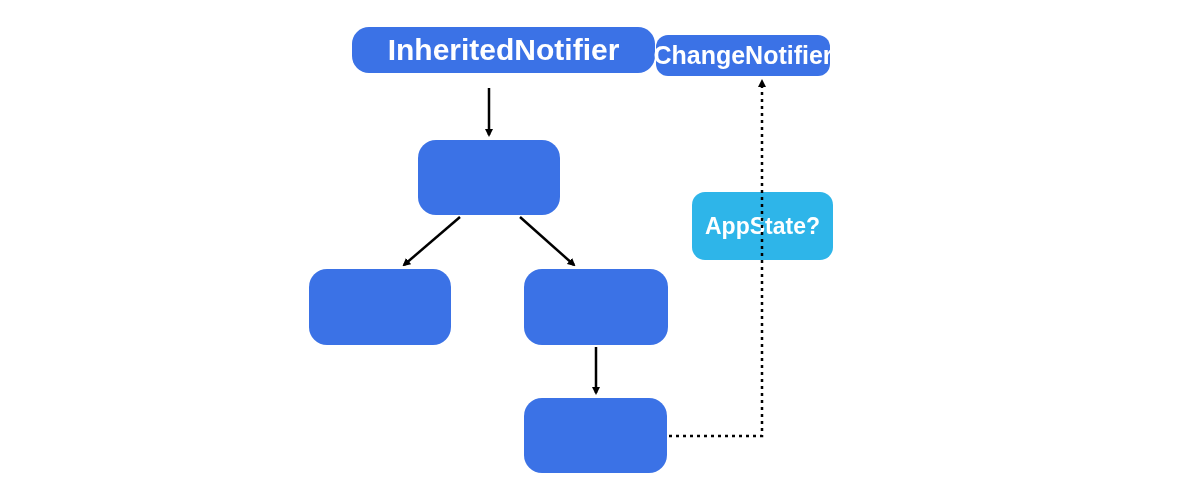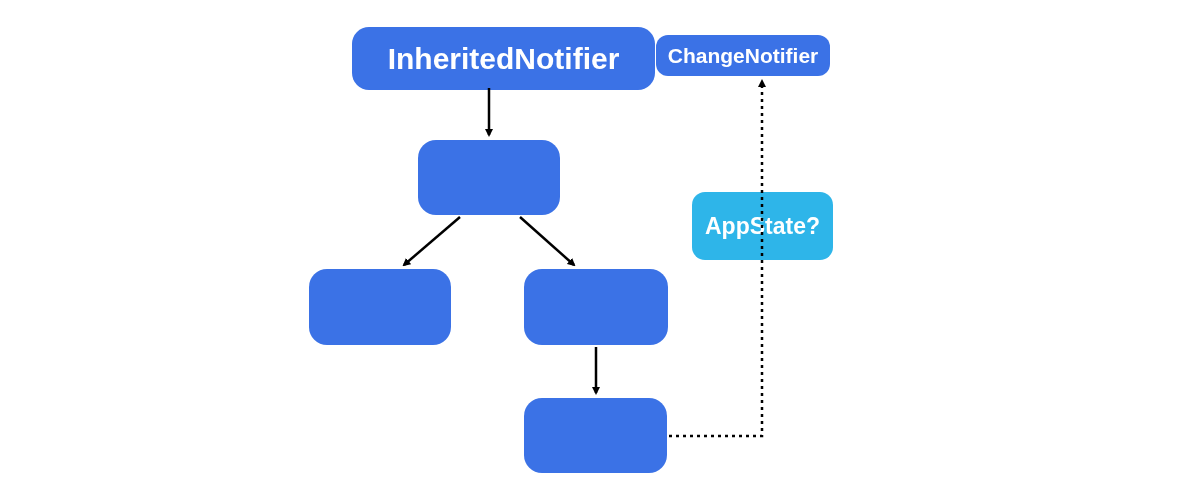--- a/index.html
+++ b/index.html
@@ -33,25 +33,25 @@
       top: 0;
       left: 0;
       width: 1200px;
       height: 502px;
       pointer-events: none;
     }
   </style>
 </head>
 <body>
 
-<div class="node big-node" style="left:352px; top:27px; width:303px; height:63px; font-size:30px; border-radius:17px;">
+<div class="node big-node" style="left:352px; top:27px; width:303px; height:46px; font-size:30px; border-radius:17px;">
   <span>InheritedNotifier</span>
 </div>
 
-<div class="node small-node" style="left:656px; top:35px; width:174px; height:41px; font-size:21px; border-radius:12px;">
+<div class="node small-node" style="left:656px; top:35px; width:174px; height:41px; font-size:25px; border-radius:12px;">
   <span>ChangeNotifier</span>
 </div>
 
 <div class="node big-node" style="left:418px; top:140px; width:142px; height:75px; border-radius:18px;">
   <span></span>
 </div>
 
 <div class="node big-node" style="left:309px; top:269px; width:142px; height:76px; border-radius:18px;">
   <span></span>
 </div>

